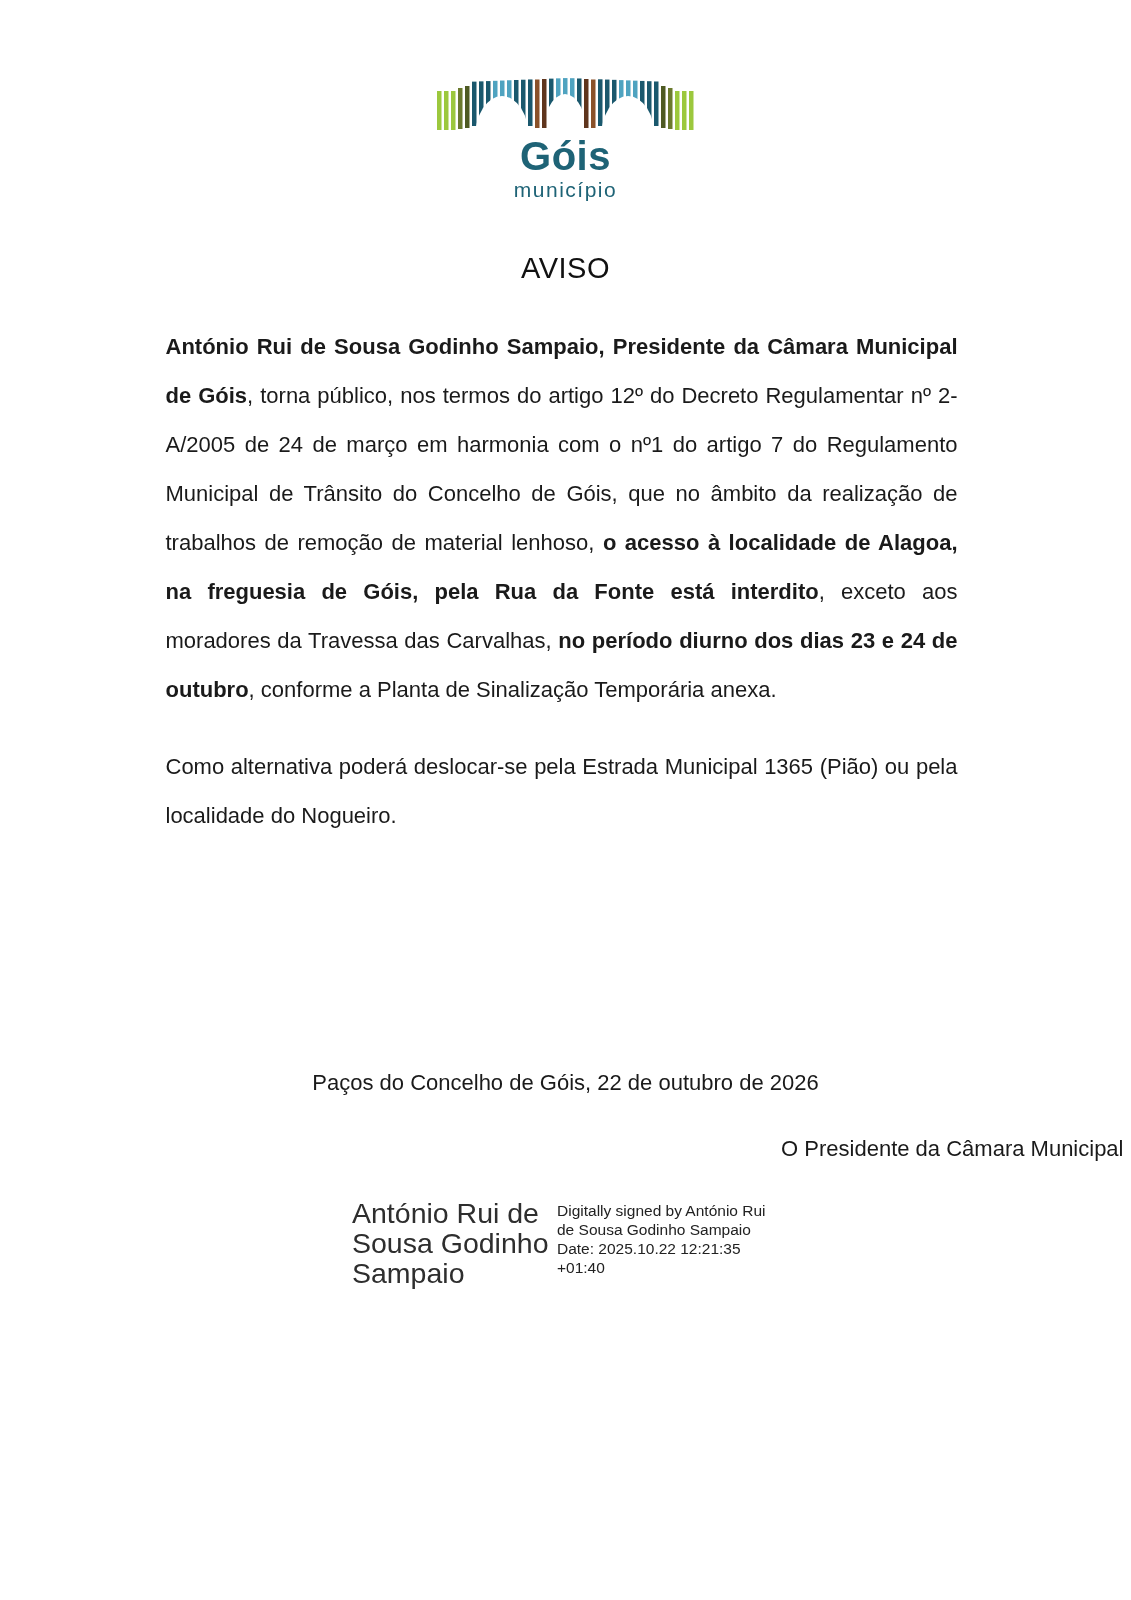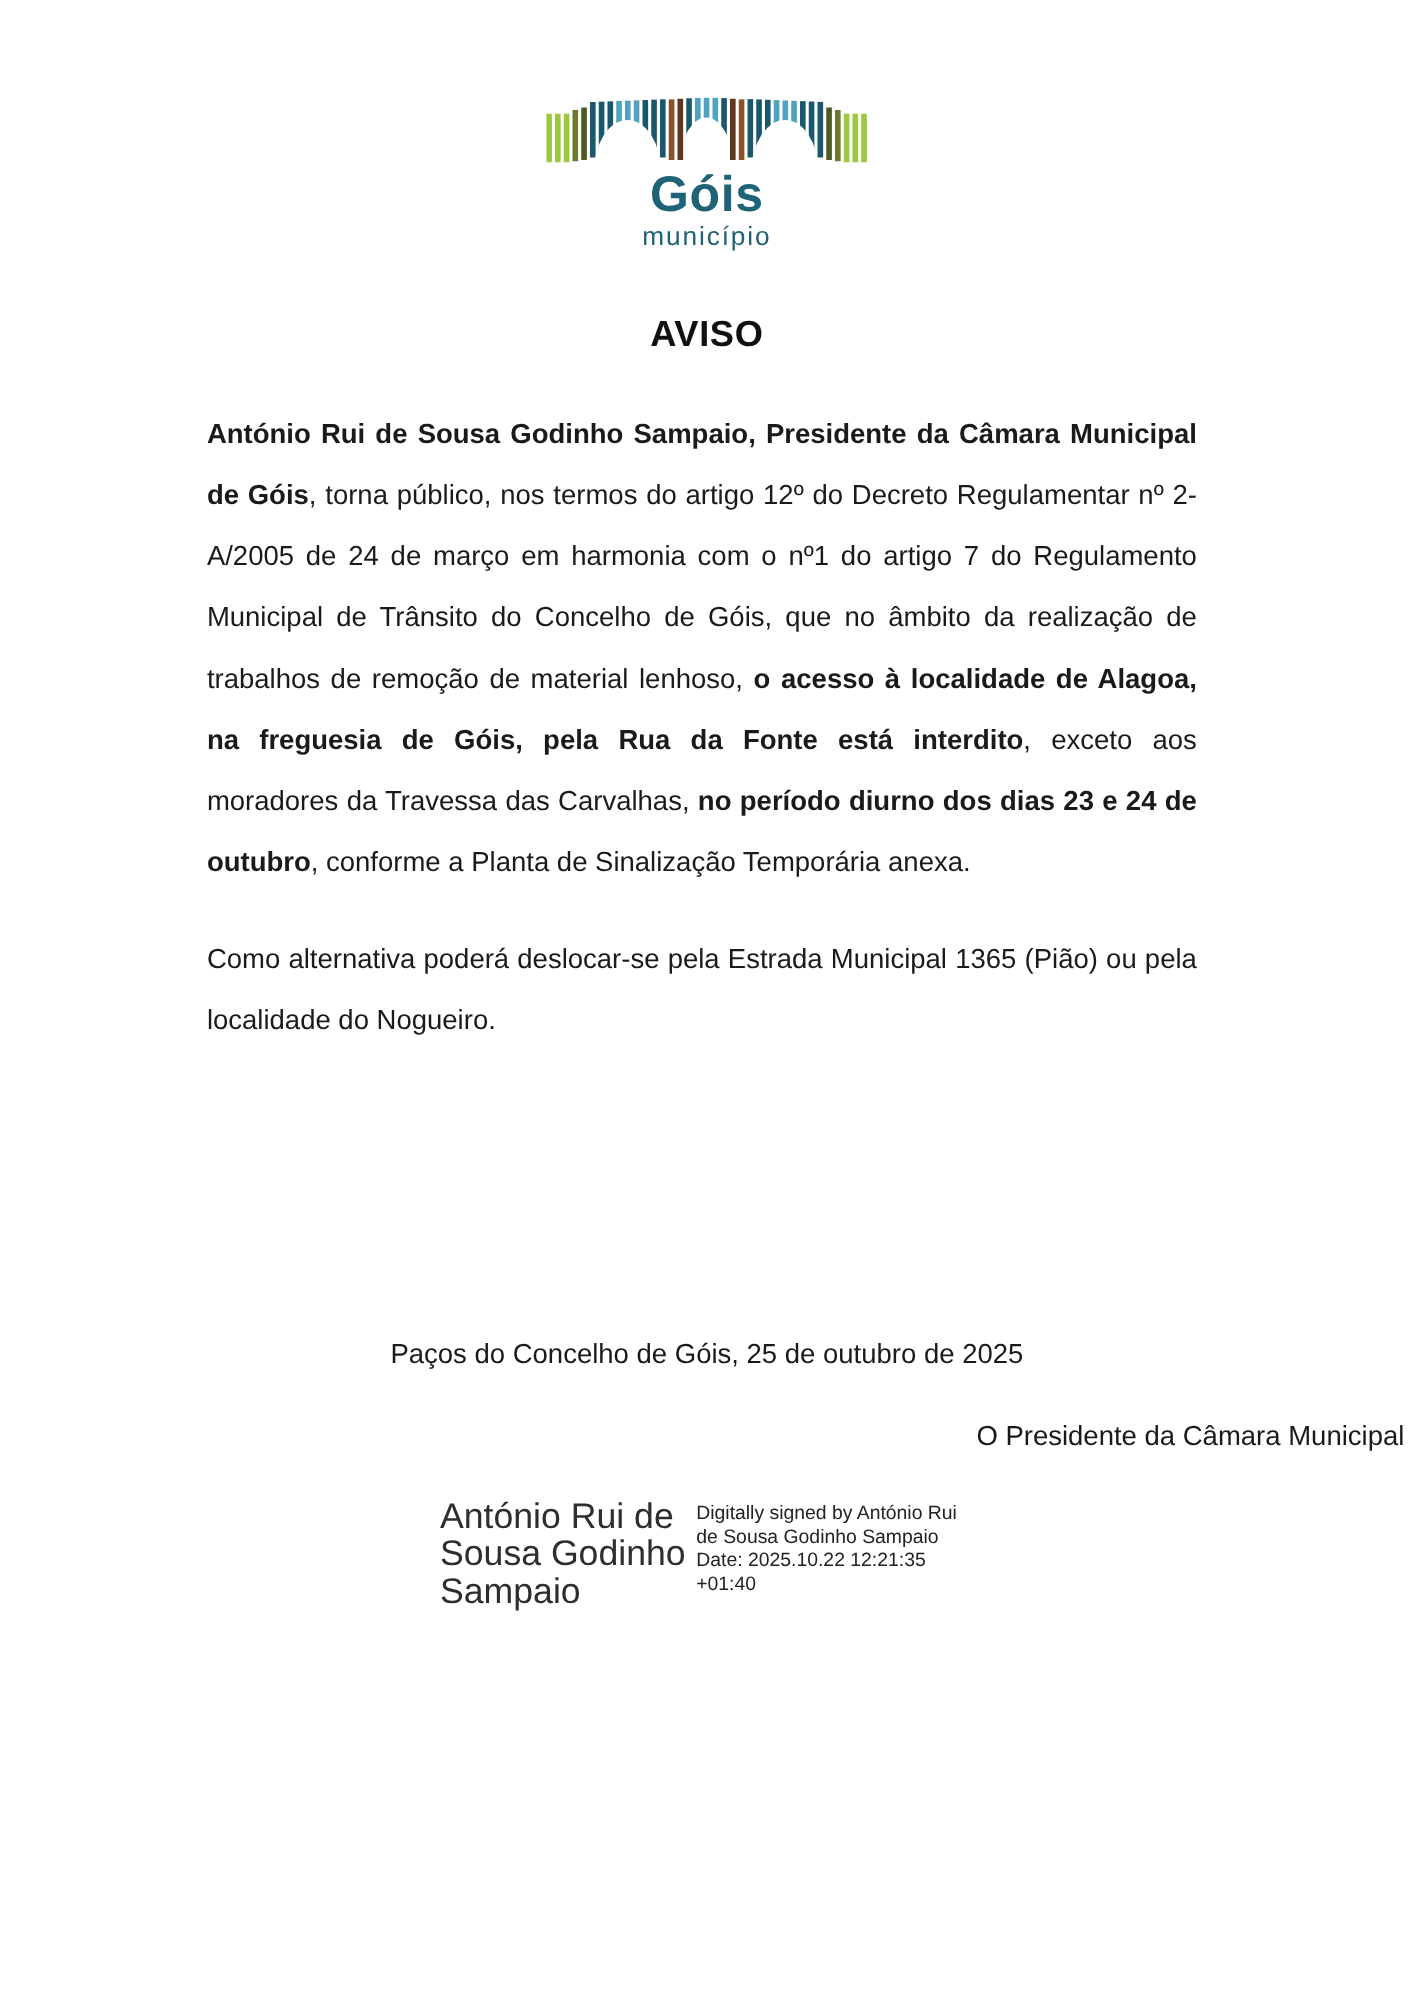--- a/index.html
+++ b/index.html
@@ -52,21 +52,21 @@
 
   
   .doc-title {
     position: absolute;
     top: 252px;
     left: 0;
     width: 100%;
     margin: 0;
     text-align: center;
     font-size: 29px;
-    font-weight: 700;
+    font-weight: 400;
     letter-spacing: 0.5px;
     color: #111;
   }
 
   
   .doc-body {
     position: absolute;
     top: 322px;
     left: 158px;
     width: 792px;
@@ -183,21 +183,21 @@
     <div class="logo-sub">município</div>
   </header>
 
   <h1 class="doc-title">AVISO</h1>
 
   <main class="doc-body">
     <p class="body-p double"><b>António Rui de Sousa Godinho Sampaio, Presidente da Câmara Municipal de Góis</b><span>, torna público, nos termos do artigo 12º do Decreto Regulamentar nº 2-A/2005 de 24 de março em harmonia com o nº1 do artigo 7 do Regulamento Municipal de Trânsito do Concelho de Góis, que no âmbito da realização de trabalhos de remoção de material lenhoso, </span><b>o acesso à localidade de Alagoa, na freguesia de Góis, pela Rua da Fonte está interdito</b><span>, exceto aos moradores da Travessa das Carvalhas, </span><b>no período diurno dos dias 23 e 24 de outubro</b><span>, conforme a Planta de Sinalização Temporária anexa.</span></p>
     <p class="body-p double"><span>Como alternativa poderá deslocar-se pela Estrada Municipal 1365 (Pião) ou pela localidade do Nogueiro.</span></p>
   </main>
 
-  <div class="place-date">Paços do Concelho de Góis, 25 de outubro de 2025</div>
+  <div class="place-date">Paços do Concelho de Góis, 22 de outubro de 2026</div>
 
   <div class="signer-title">O Presidente da Câmara Municipal</div>
 
   <div class="sig-row">
     <div class="sig-name">António Rui de Sousa Godinho Sampaio</div>
     <div class="sig-note">
       <div>Digitally signed by António Rui de Sousa Godinho Sampaio</div>
       <div>Date: 2025.10.22 12:21:35 +01:40</div>
     </div>
   </div>

